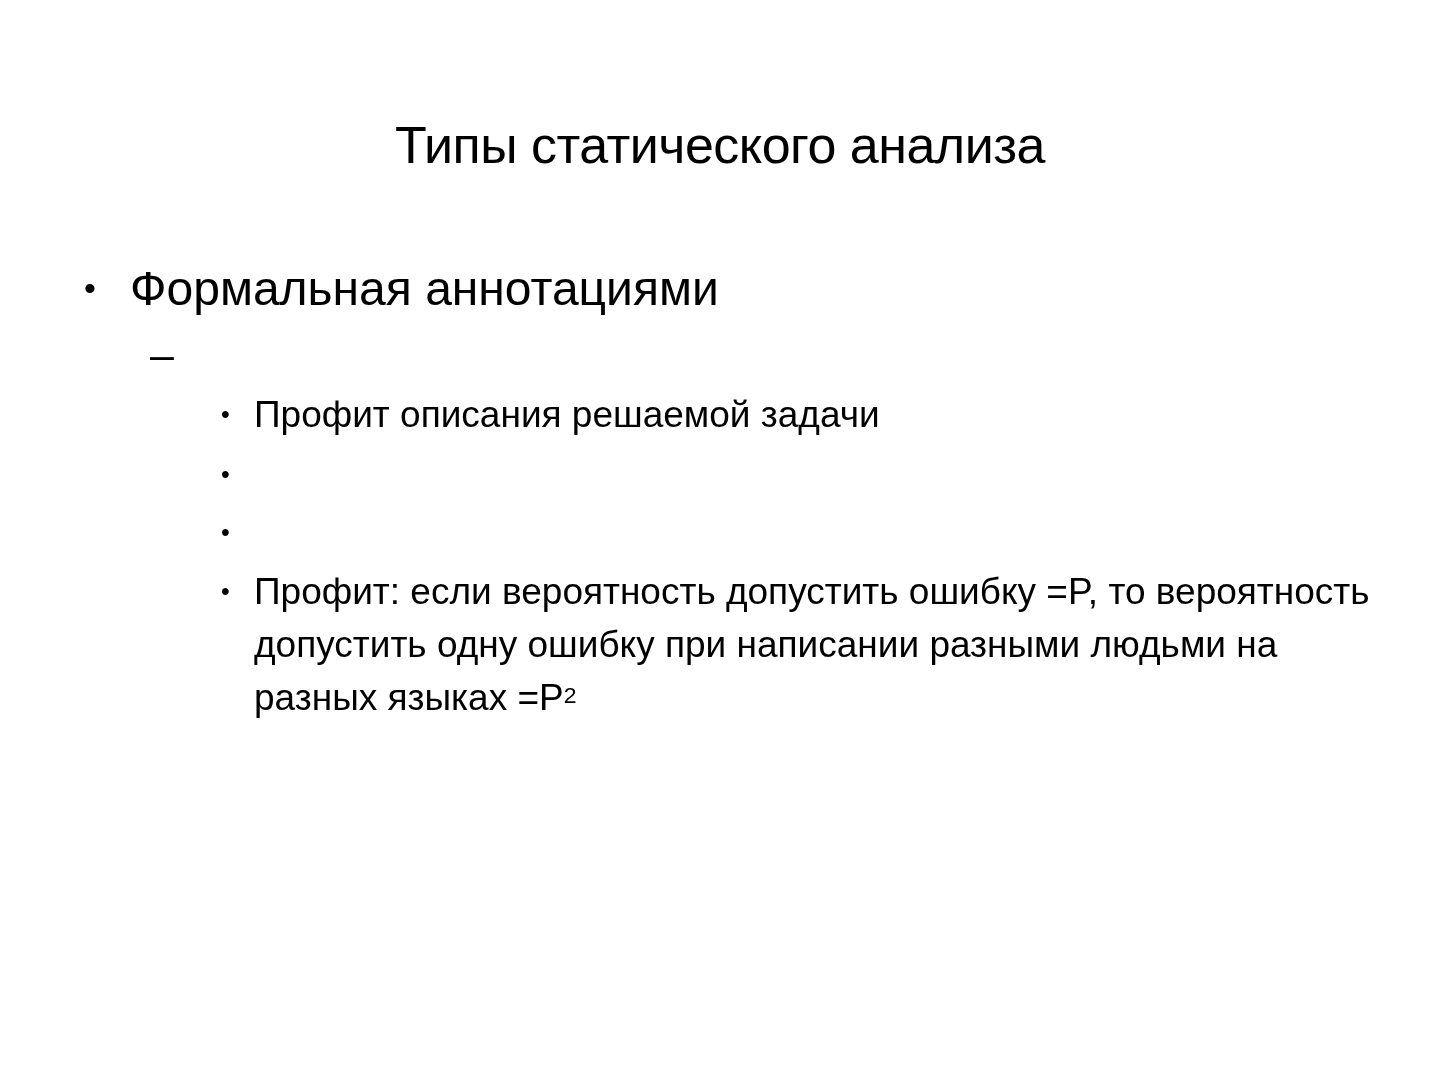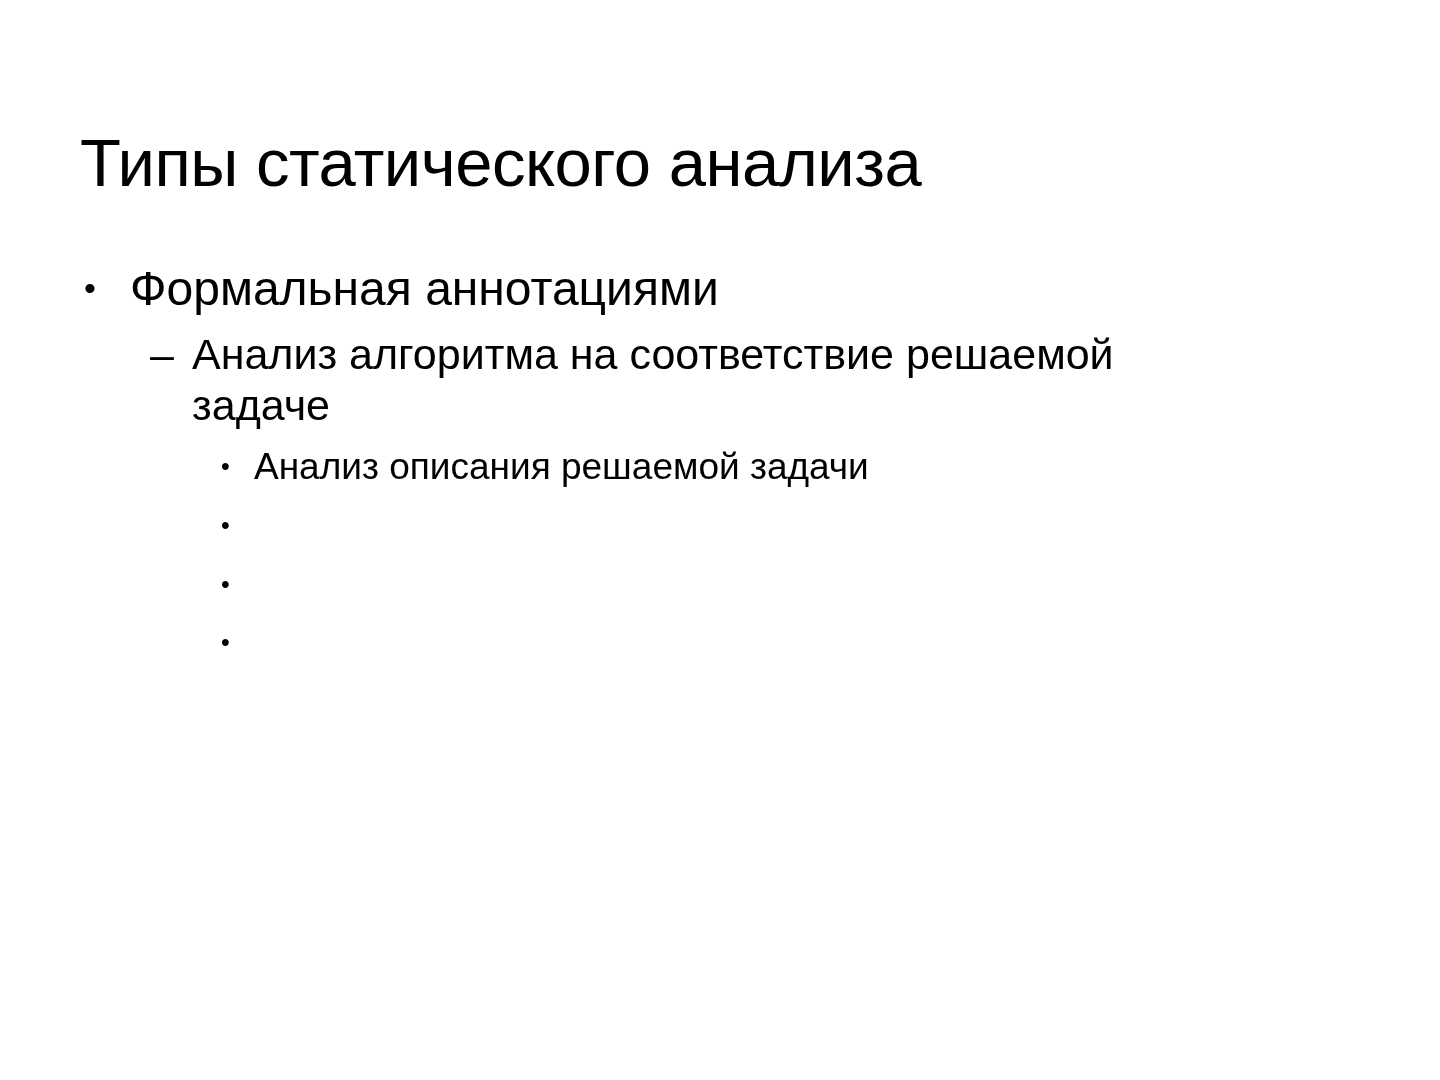--- a/index.html
+++ b/index.html
@@ -24,22 +24,22 @@
     background: #ffffff;
     box-sizing: border-box;
   }
 
   
   .slide-title {
     position: absolute;
     left: 80px;
     top: 84px;
     width: 1280px;
-    text-align: left;
-    font-size: 67px;
+    text-align: center;
+    font-size: 52px;
     line-height: 1.02;
     font-weight: 400;
     letter-spacing: -0.5px;
     white-space: nowrap;
   }
 
   
   .body-area {
     position: absolute;
     left: 84px;
@@ -121,34 +121,34 @@
 
   <div class="body-area">
 
     <div class="bullet-row lvl1">
       <span class="marker">•</span>
       <span class="btext">Формальная аннотациями</span>
     </div>
 
     <div class="bullet-row lvl2">
       <span class="marker">–</span>
-      <span class="btext">Анализ алгоритма на соответствие решаемой задаче</span>
     </div>
 
     <div class="bullet-row lvl3">
       <span class="marker">•</span>
-      <span class="btext">Анализ описания решаемой задачи</span>
+      <span class="btext">Профит описания решаемой задачи</span>
     </div>
 
     <div class="bullet-row lvl3">
       <span class="marker">•</span>
     </div>
 
     <div class="bullet-row lvl3">
       <span class="marker">•</span>
     </div>
 
     <div class="bullet-row lvl3 wide">
       <span class="marker">•</span>
+      <span class="btext"><span>Профит: если вероятность допустить ошибку =P, то вероятность допустить одну ошибку при написании разными людьми на разных языках =P</span><sup class="sq">2</sup></span>
     </div>
 
   </div>
 </div>
 
 </body></html>

